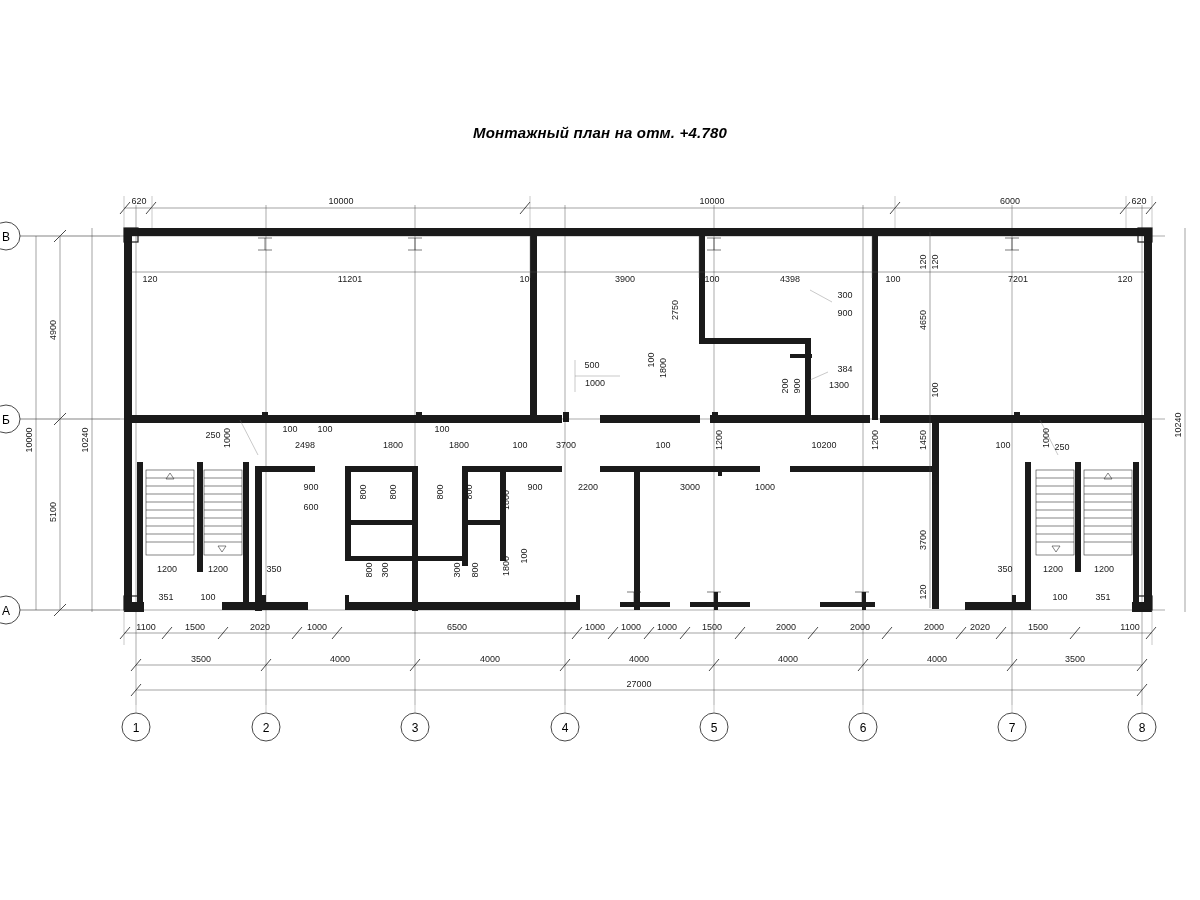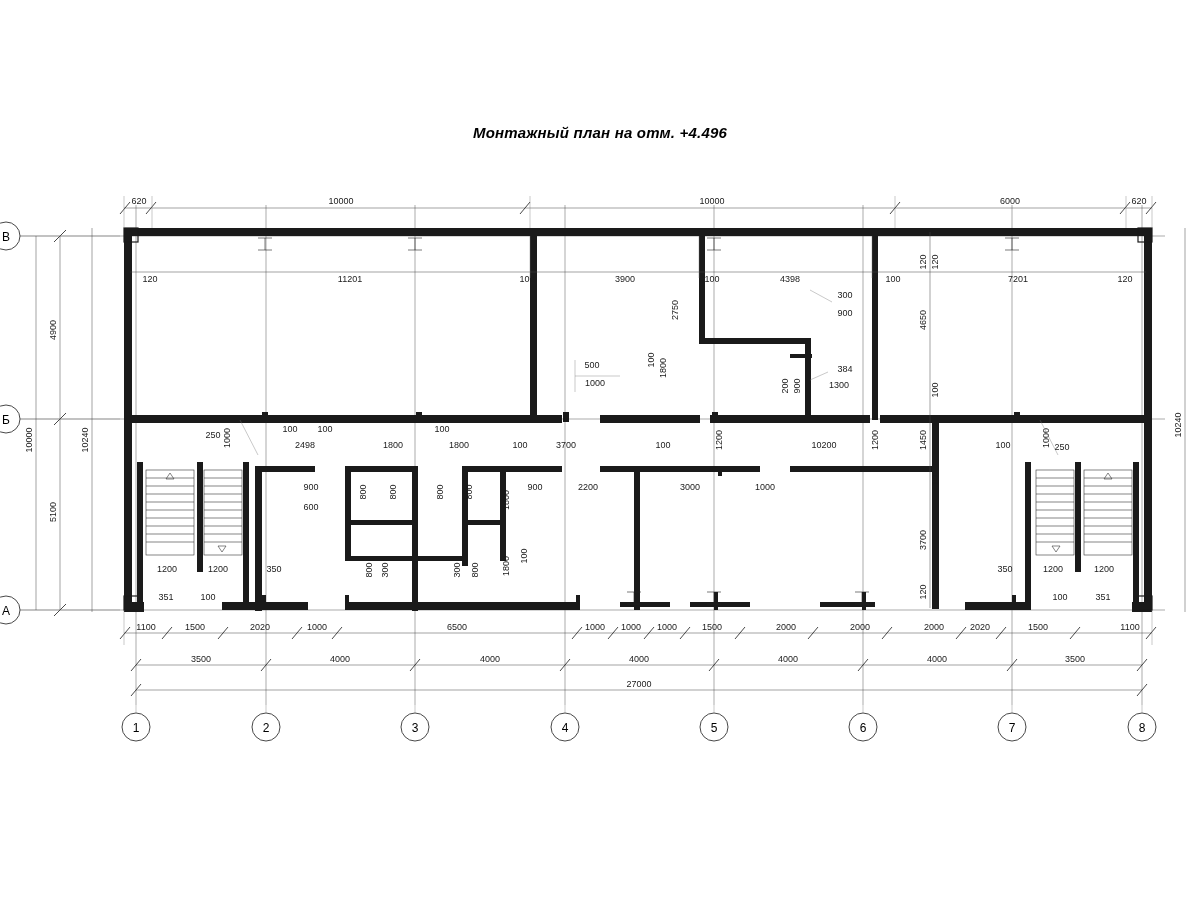--- a/index.html
+++ b/index.html
@@ -84,21 +84,21 @@
   .hatch-line {
     stroke: #222222;
     stroke-width: 0.6;
   }
 </style>
 </head>
 <body>
 
 <div id="plan-root">
 
-  <div id="plan-title">Монтажный план на отм. +4.496</div>
+  <div id="plan-title">Монтажный план на отм. +4.780</div>
 
   <svg id="plan-svg" viewBox="0 0 1200 900">
 
     <g>
       <line class="axisline" x1="136" y1="205" x2="136" y2="705"></line>
       <line class="axisline" x1="266" y1="205" x2="266" y2="705"></line>
       <line class="axisline" x1="415" y1="205" x2="415" y2="705"></line>
       <line class="axisline" x1="565" y1="205" x2="565" y2="705"></line>
       <line class="axisline" x1="714" y1="205" x2="714" y2="705"></line>
       <line class="axisline" x1="863" y1="205" x2="863" y2="705"></line>

